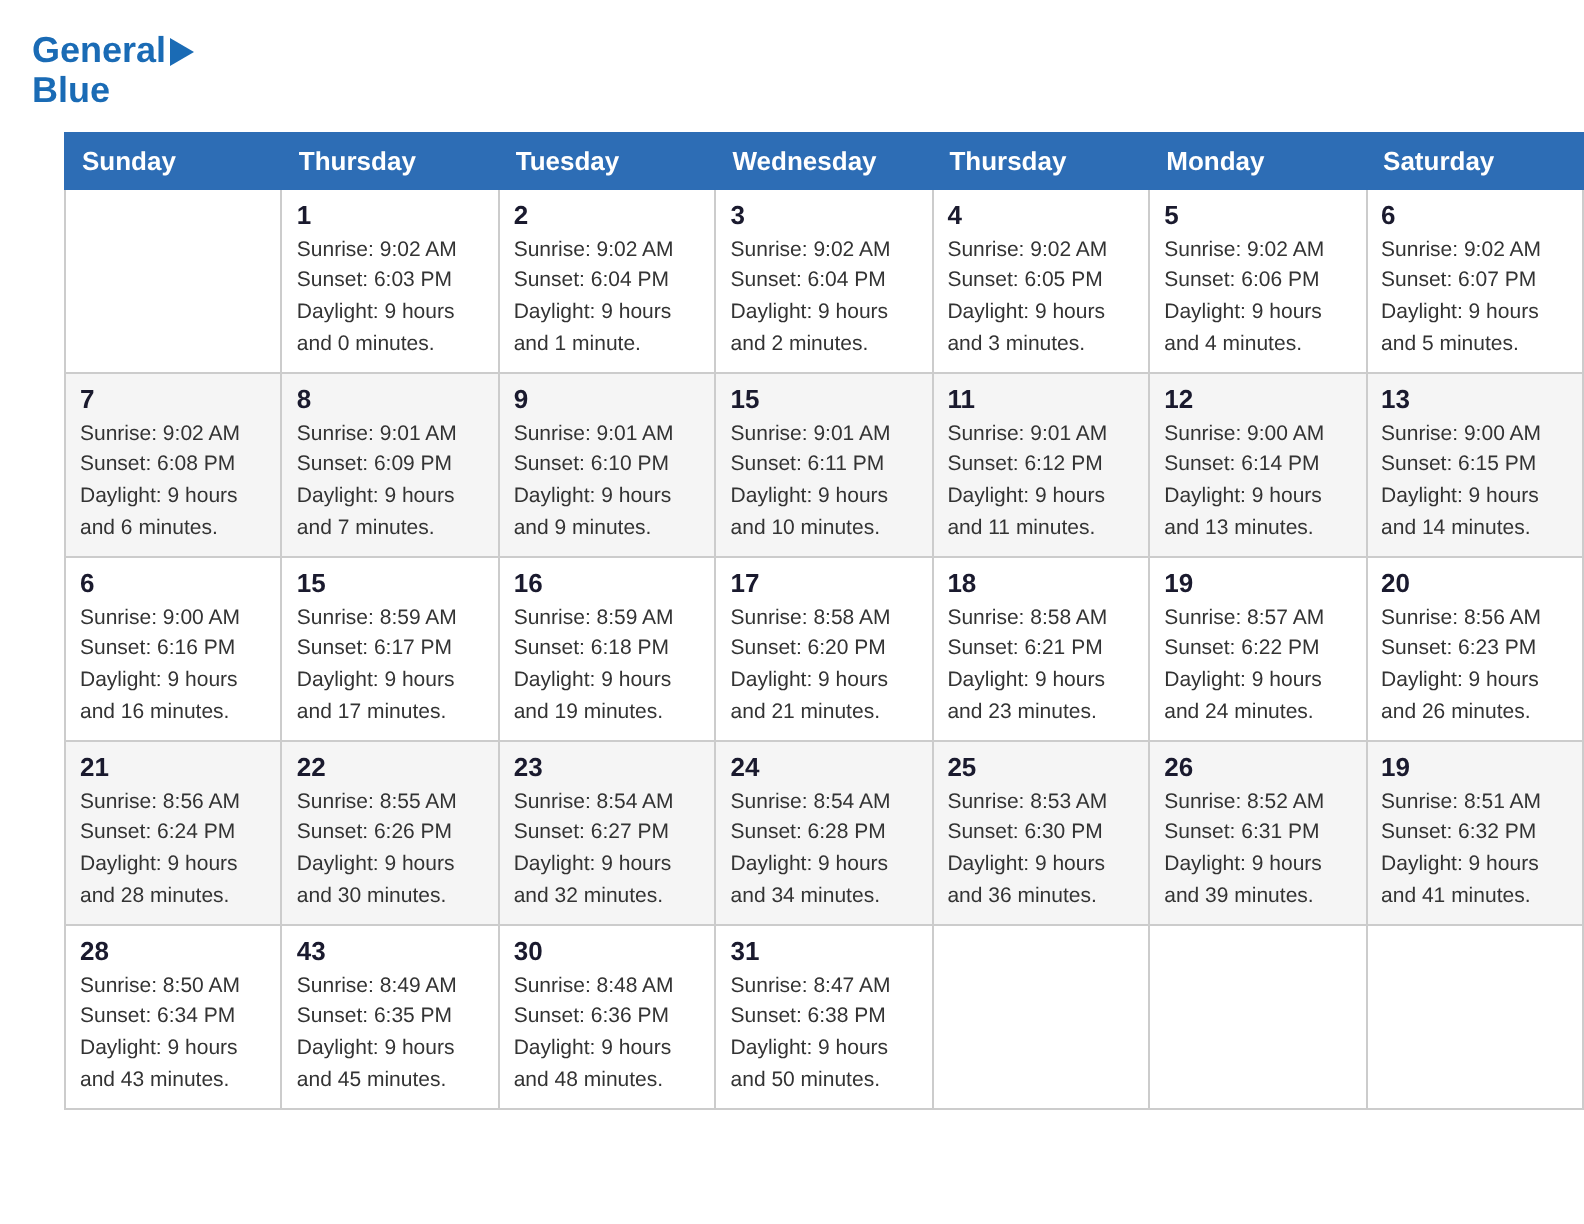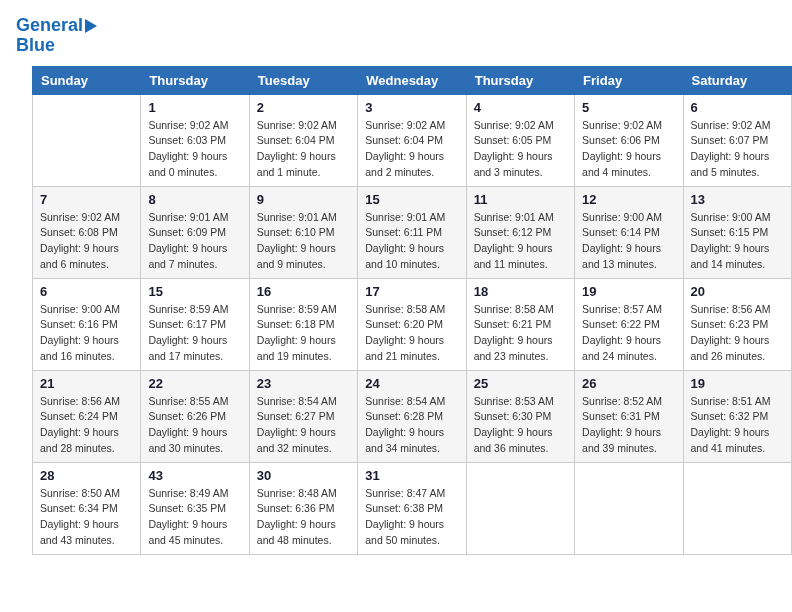--- a/index.html
+++ b/index.html
@@ -105,21 +105,21 @@
 </div>
 
 <table>
   <thead>
     <tr>
     <th>Sunday</th>
         <th>Thursday</th>
         <th>Tuesday</th>
         <th>Wednesday</th>
         <th>Thursday</th>
-        <th>Friday</th>
+        <th>Monday</th>
         <th>Saturday</th>
       </tr>
   </thead>
   <tbody id="calendar-body">
   <tr>
         <td class="empty-cell"></td>
         <td>
           <span class="day-num">1</span>
           <div class="day-info">Sunrise: 9:02 AM<br>Sunset: 6:03 PM<br>Daylight: 9 hours<br>and 0 minutes.</div>
         </td>

